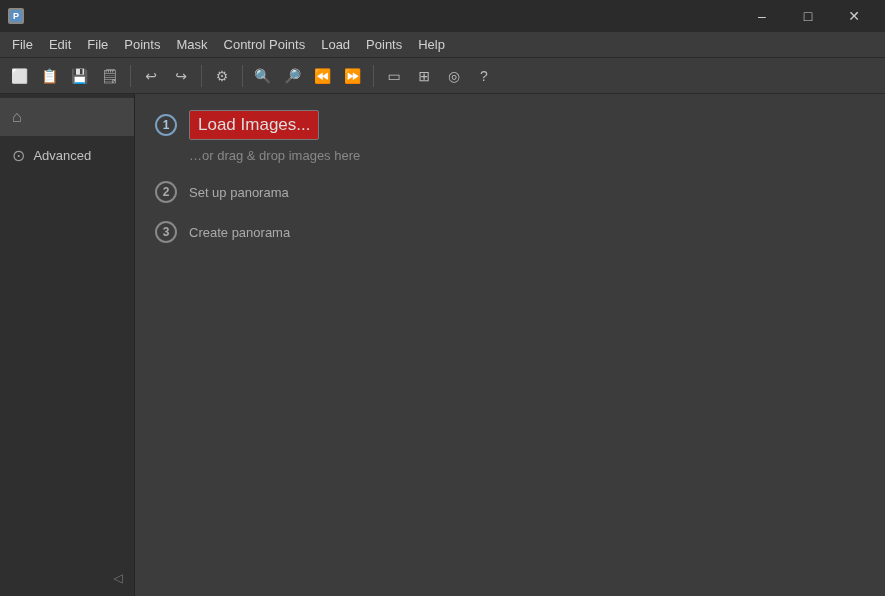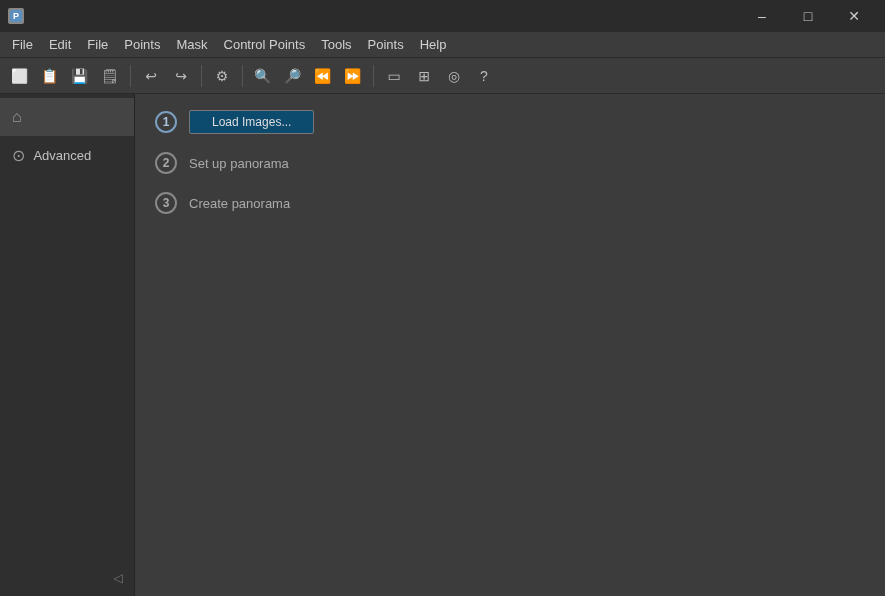--- a/index.html
+++ b/index.html
@@ -182,25 +182,25 @@
     .step-circle.active {
       border-color: #7a9fc0;
       color: #aac4de;
     }
     .step-label {
       color: #aaa;
       font-size: 13px;
     }
 
     .load-btn {
-      background: #0c4a6e;
+      background: #b91c1c;
       border: 1px solid #777;
       color: #ddd;
-      padding: 4px 22px;
-      font-size: 12px;
+      padding: 4px 8px;
+      font-size: 17px;
       cursor: pointer;
       border-radius: 2px;
     }
 
     .drag-text {
       color: #888;
       font-size: 13px;
       margin-left: 34px;
       margin-top: -10px;
     }
@@ -224,21 +224,21 @@
   </div>
 </div>
 
 <div id="menu-bar">
 <div class="menu-item">File</div>
     <div class="menu-item">Edit</div>
     <div class="menu-item">File</div>
     <div class="menu-item">Points</div>
     <div class="menu-item">Mask</div>
     <div class="menu-item">Control Points</div>
-    <div class="menu-item">Tools</div>
+    <div class="menu-item">Load</div>
     <div class="menu-item">Points</div>
     <div class="menu-item">Help</div>
   </div>
 
 <div id="toolbar">
 <button class="tb-btn" title="New project">⬜</button>
     <button class="tb-btn" title="Open">📋</button>
     <button class="tb-btn" title="Save">💾</button>
     <button class="tb-btn" title="Save As">🗒</button>
     <div class="tb-sep"></div>
@@ -274,20 +274,21 @@
   </div>
 
   <div id="content">
 
     <div class="step-row">
       <div class="step-circle active">
         <span>1</span>
       </div>
       <button class="load-btn">Load Images...</button>
     </div>
+    <div class="drag-text">…or drag &amp; drop images here</div>
 
     <div class="step-row">
       <div class="step-circle">
         <span>2</span>
       </div>
       <span class="step-label">Set up panorama</span>
     </div>
 
     <div class="step-row">
       <div class="step-circle">

